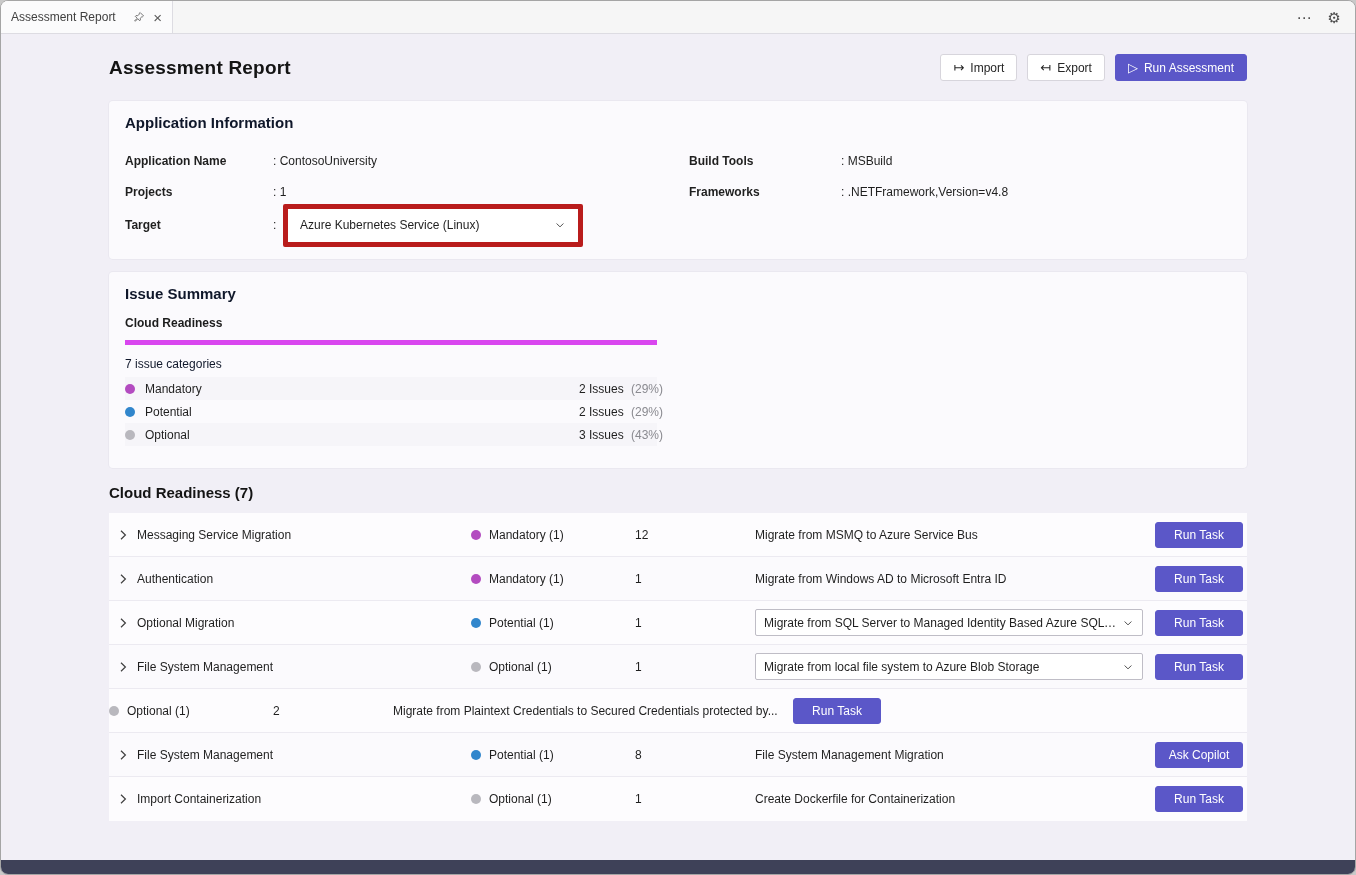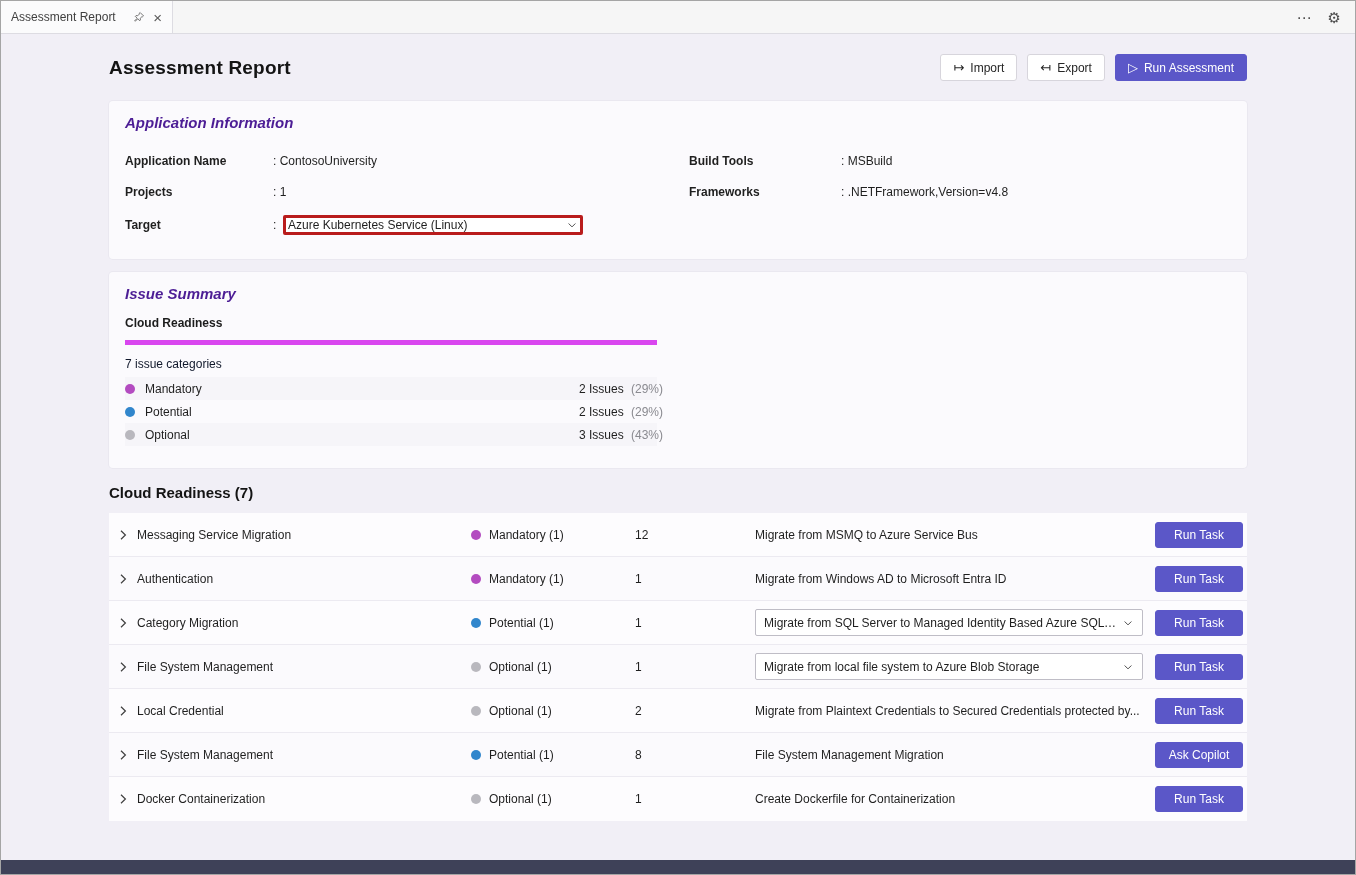--- a/index.html
+++ b/index.html
@@ -4,21 +4,21 @@
 <style>
   * { box-sizing: border-box; margin: 0; padding: 0; }
   html,body { background:#c9c9c9; }
   body { font-family: "Liberation Sans", "DejaVu Sans", sans-serif; }
 
   .window {
     position: relative;
     width: 1356px; height: 875px;
     background: #f1eff6;
     border: 1px solid #a5a5a5;
-    border-radius: 0;
+    border-radius: 8px;
     overflow: hidden;
   }
 
   
   .tabbar {
     height: 33px; background: #f6f6f6;
     border-bottom: 1px solid #dddce2;
     display: flex; align-items: stretch;
   }
   .tab {
@@ -41,34 +41,34 @@
   .head-actions { display: flex; gap: 10px; }
 
   .btn { height: 27px; border-radius: 3px; font-size: 12px; font-family: inherit;
          display: inline-flex; align-items: center; gap: 6px; padding: 0 12px; cursor: pointer; }
   .btn-light { background: #ffffff; border: 1px solid #d7d5dc; color: #262626; }
   .btn-primary { background: #5b57c8; border: 1px solid #5b57c8; color: #ffffff; }
   .btn .ico { font-size: 13px; line-height: 1; }
 
   .card { background: #fbfafd; border-radius: 4px; padding: 13px 16px 16px; margin-bottom: 13px;
           box-shadow: 0 0 0 1px rgba(30,20,60,0.03); }
-  .card-title { font-size: 15px; font-weight: 700; color: #4c1d95; margin-bottom: 14px; font-style: italic; }
+  .card-title { font-size: 15px; font-weight: 700; color: #0f172a; margin-bottom: 14px; }
 
   
   .info-grid { display: flex; }
   .info-col-left { width: 564px; }
   .info-col-right { flex: 1; }
   .field { display: flex; align-items: center; height: 31px; font-size: 12px; color: #1f1f1f; }
   .field-label { font-weight: 700; }
   .info-col-left .field-label { width: 148px; }
   .info-col-right .field-label { width: 152px; }
   .field-colon { width: 10px; }
   .select-box {
-    width: 300px; height: 20px; background: #fff; border: 3px solid #b91c1c; border-radius: 2px;
-    display: flex; align-items: center; justify-content: space-between; padding: 0 2px;
+    width: 300px; height: 43px; background: #fff; border: 5px solid #b91c1c; border-radius: 2px;
+    display: flex; align-items: center; justify-content: space-between; padding: 0 12px;
     font-size: 12px; color: #1f1f1f; cursor: pointer; margin-left: 0;
   }
   .chev-svg { flex: 0 0 auto; display: flex; }
 
   
   .group-title { font-size: 12px; font-weight: 700; color: #1c1c1c; padding-bottom: 10px;
                  border-bottom: 5px solid #d946ef; width: 532px; }
   .cat-count { font-size: 12px; color: #0f172a; margin: 12px 0 6px; }
   .legend { width: 532px; }
   .legend-row { display: flex; align-items: center; height: 23px; font-size: 12px; color: #1f1f1f; }
@@ -270,21 +270,21 @@
     </div>
   </div>
 
   <div class="trow">
     <div class="c-cat">
       <span class="row-chev">
         <svg width="16" height="16" viewBox="0 0 16 16">
                 <path d="M6 3.8l4.4 4.2L6 12.2" fill="none" stroke="#3f3f3f" stroke-width="1.2"></path>
               </svg>
       </span>
-      <span>Category Migration</span>
+      <span>Optional Migration</span>
     </div>
     <div class="c-crit">
       <span class="dot" style="background: rgb(49, 134, 204);"></span>
       <span>Potential (1)</span>
     </div>
     <div class="c-impact">1</div>
     <div class="c-sol">
       <div class="solution-box is-select">
         <span class="sol-text">Migrate from SQL Server to Managed Identity Based Azure SQL Dat...</span>
         <span class="chev-svg sel-chev">
@@ -322,28 +322,20 @@
                 </svg>
         </span>
       </div>
     </div>
     <div class="c-action">
       <button class="btn btn-primary btn-task">Run Task</button>
     </div>
   </div>
 
   <div class="trow">
-    <div class="c-cat">
-      <span class="row-chev">
-        <svg width="16" height="16" viewBox="0 0 16 16">
-                <path d="M6 3.8l4.4 4.2L6 12.2" fill="none" stroke="#3f3f3f" stroke-width="1.2"></path>
-              </svg>
-      </span>
-      <span>Local Credential</span>
-    </div>
     <div class="c-crit">
       <span class="dot" style="background: rgb(185, 184, 190);"></span>
       <span>Optional (1)</span>
     </div>
     <div class="c-impact">2</div>
     <div class="c-sol">
       <div class="solution-box">
         <span class="sol-text">Migrate from Plaintext Credentials to Secured Credentials protected by...</span>
 
       </div>
@@ -378,21 +370,21 @@
     </div>
   </div>
 
   <div class="trow">
     <div class="c-cat">
       <span class="row-chev">
         <svg width="16" height="16" viewBox="0 0 16 16">
                 <path d="M6 3.8l4.4 4.2L6 12.2" fill="none" stroke="#3f3f3f" stroke-width="1.2"></path>
               </svg>
       </span>
-      <span>Docker Containerization</span>
+      <span>Import Containerization</span>
     </div>
     <div class="c-crit">
       <span class="dot" style="background: rgb(185, 184, 190);"></span>
       <span>Optional (1)</span>
     </div>
     <div class="c-impact">1</div>
     <div class="c-sol">
       <div class="solution-box">
         <span class="sol-text">Create Dockerfile for Containerization</span>
 

